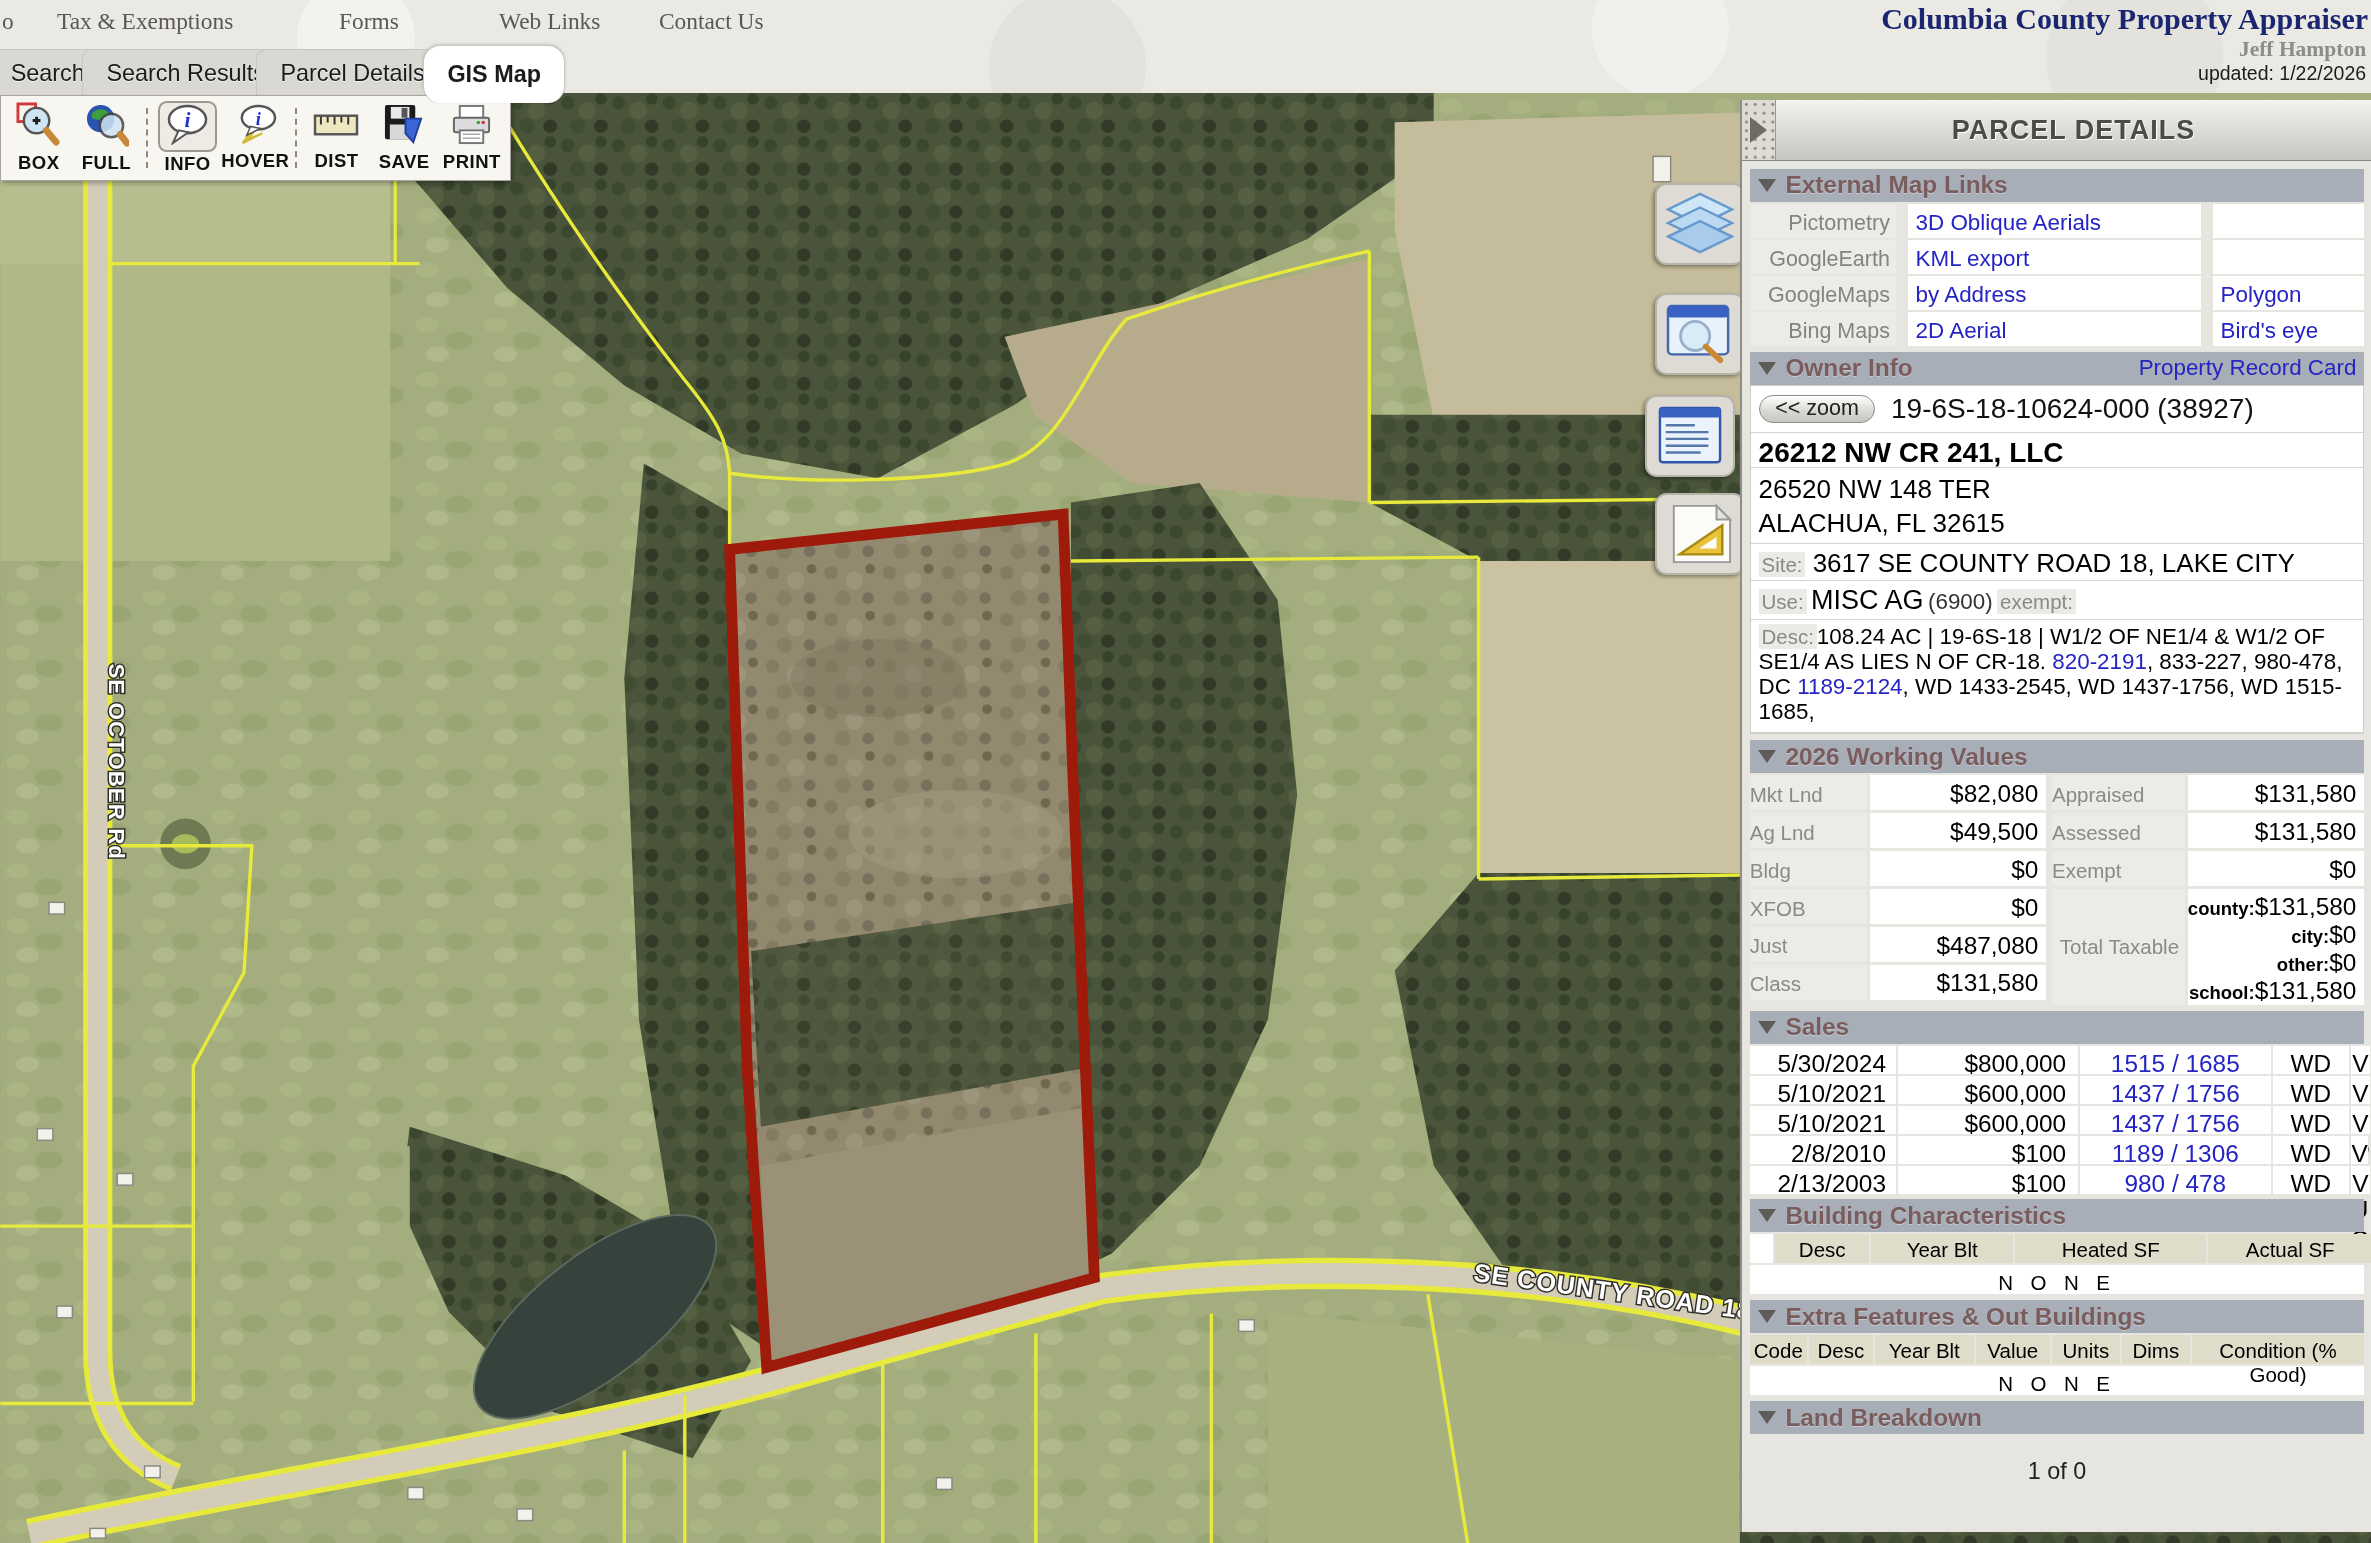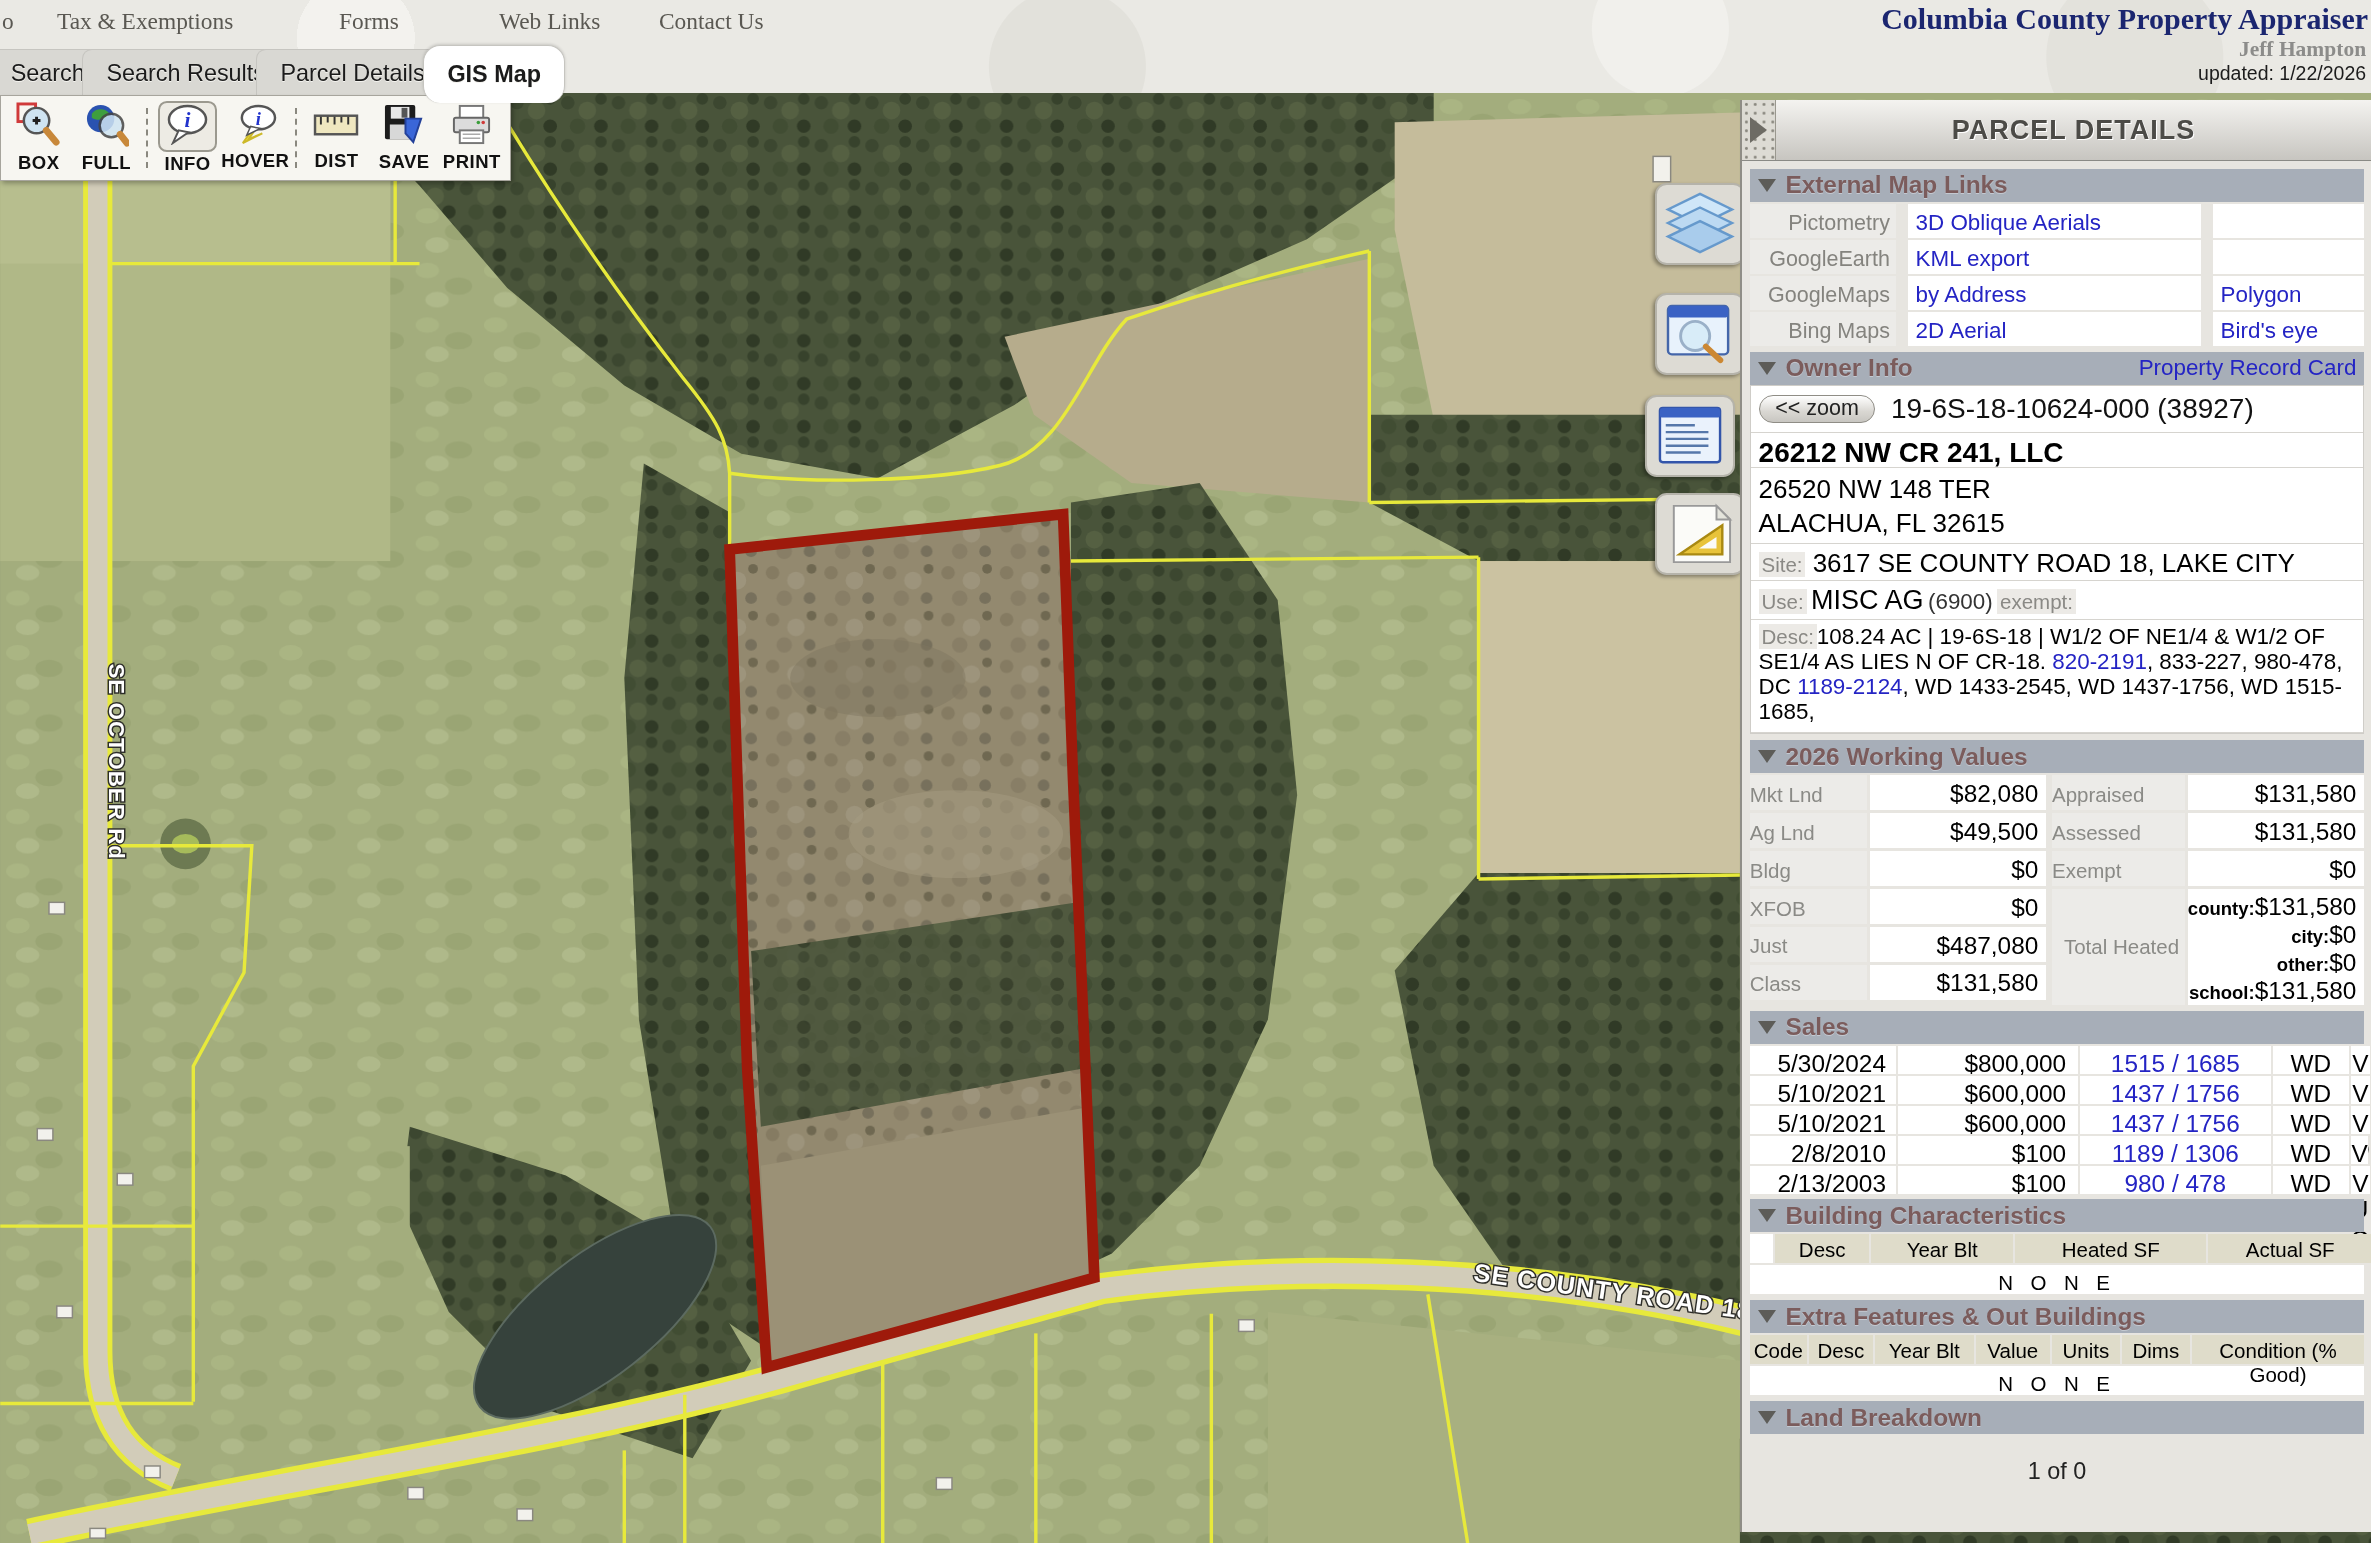--- a/index.html
+++ b/index.html
@@ -468,21 +468,21 @@
             </div>
           <div class="wv-row">
               <div class="wv-lab">Assessed</div>
               <div class="wv-val">$131,580</div>
             </div>
           <div class="wv-row">
               <div class="wv-lab">Exempt</div>
               <div class="wv-val">$0</div>
             </div>
           <div id="taxable">
-            <div class="wv-lab" style="flex:0 0 133px">Total Heated</div>
+            <div class="wv-lab" style="flex:0 0 133px">Total Taxable</div>
             <div id="tax-vals">
               <div class="tax-line"><span class="k">county:</span><span class="v">$131,580</span></div>
               <div class="tax-line"><span class="k">city:</span><span class="v">$0</span></div>
               <div class="tax-line"><span class="k">other:</span><span class="v">$0</span></div>
               <div class="tax-line"><span class="k">school:</span><span class="v">$131,580</span></div>
             </div>
           </div>
         </div>
       </div>
     </div>

